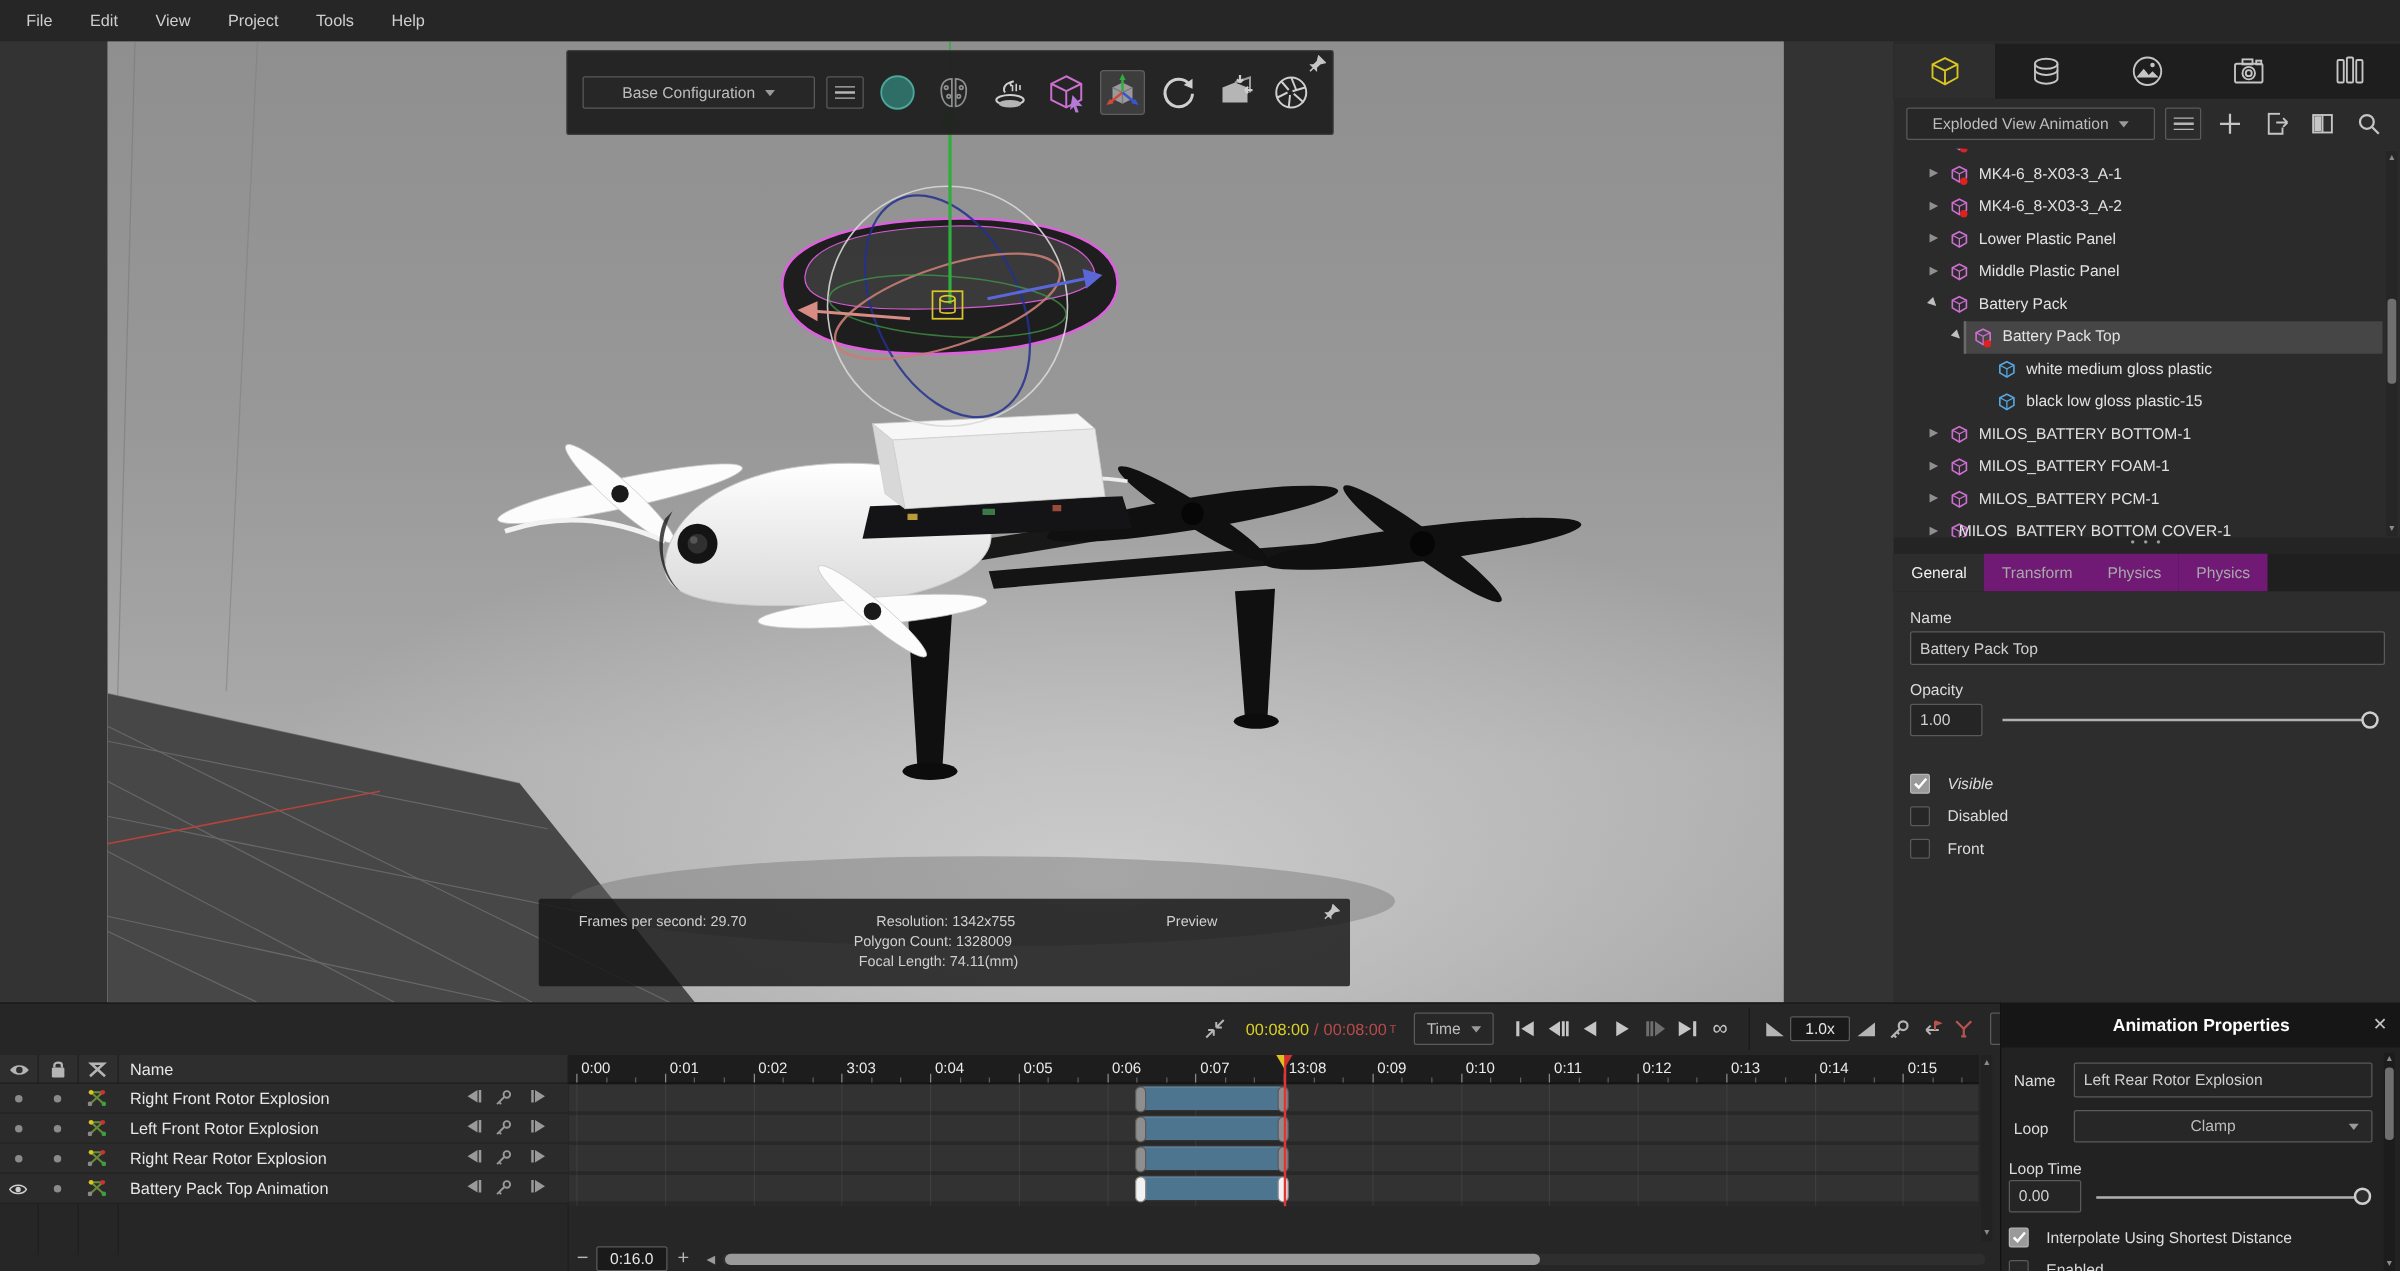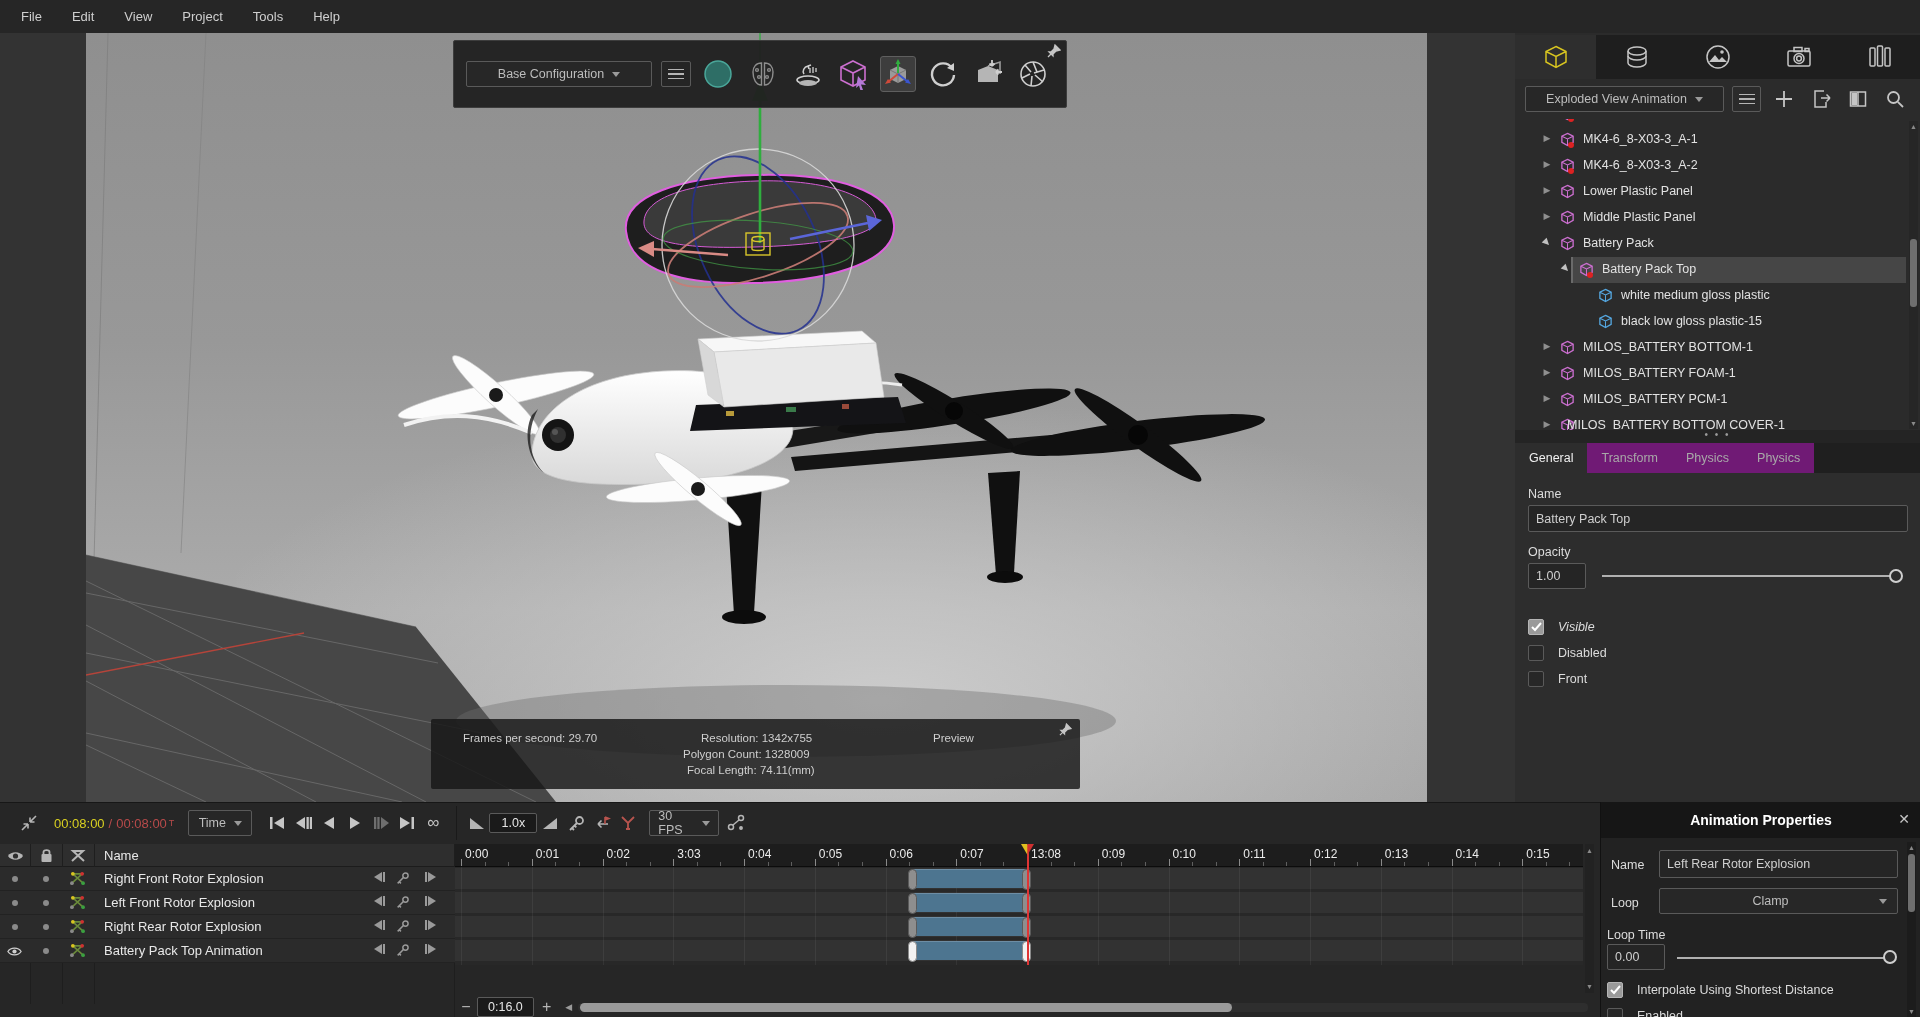--- a/index.html
+++ b/index.html
@@ -55,21 +55,21 @@
   .inp { position:absolute; background:#252525; border:1px solid #5a5a5a; border-radius:2px; color:#cfcfcf; font-size:12.5px; padding:0 7px; }
   .slider-track { position:absolute; height:2px; background:#b0b0b0; }
   .slider-handle { position:absolute; width:14px; height:14px; border-radius:50%; background:#2d2d2d; border:2px solid #cfcfcf; }
   .cbrow { position:absolute; display:flex; align-items:center; gap:14px; }
   .cbox { width:16px; height:16px; border:1px solid #5a5a5a; border-radius:2px; background:#272727; display:flex; align-items:center; justify-content:center; }
   .cbox.checked { background:#9a9a9a; border-color:#b5b5b5; }
   .cblabel { font-size:12.5px; color:#dcdcdc; }
 
   
   #timeline { left:0; top:802px; width:1600px; height:215px; background:#262626; border-top:1px solid #171717; }
-  #tl-toolbar { position:absolute; left:12px; top:0; width:1696px; height:40px; display:flex; align-items:center; }
+  #tl-toolbar { position:absolute; left:0; top:0; width:1696px; height:40px; display:flex; align-items:center;justify-content:flex-end; }
   .t-cur { color:#d9d021; font-size:13px; }
   .t-sep { color:#b84a4a; }
   .t-tot { color:#b84a4a; font-size:13px; }
   .t-suffix { color:#b84a4a; font-size:9px; }
   .pbtn { width:26px; display:flex; justify-content:center; color:#c5c5c5; }
   #track-header { position:absolute; left:0; top:41px; width:455px; height:23px; background:#2e2e2e; border-bottom:1px solid #1c1c1c; }
   .hcol { position:absolute; top:0; height:23px; display:flex; align-items:center; justify-content:center; }
   .colsep { position:absolute; top:41px; width:1px; height:160px; background:#1e1e1e; }
   #track-rows { position:absolute; left:0; top:64px; width:455px; }
   .track-row { position:relative; width:455px; height:24px; background:#2b2b2b; border-bottom:1px solid #222; }

